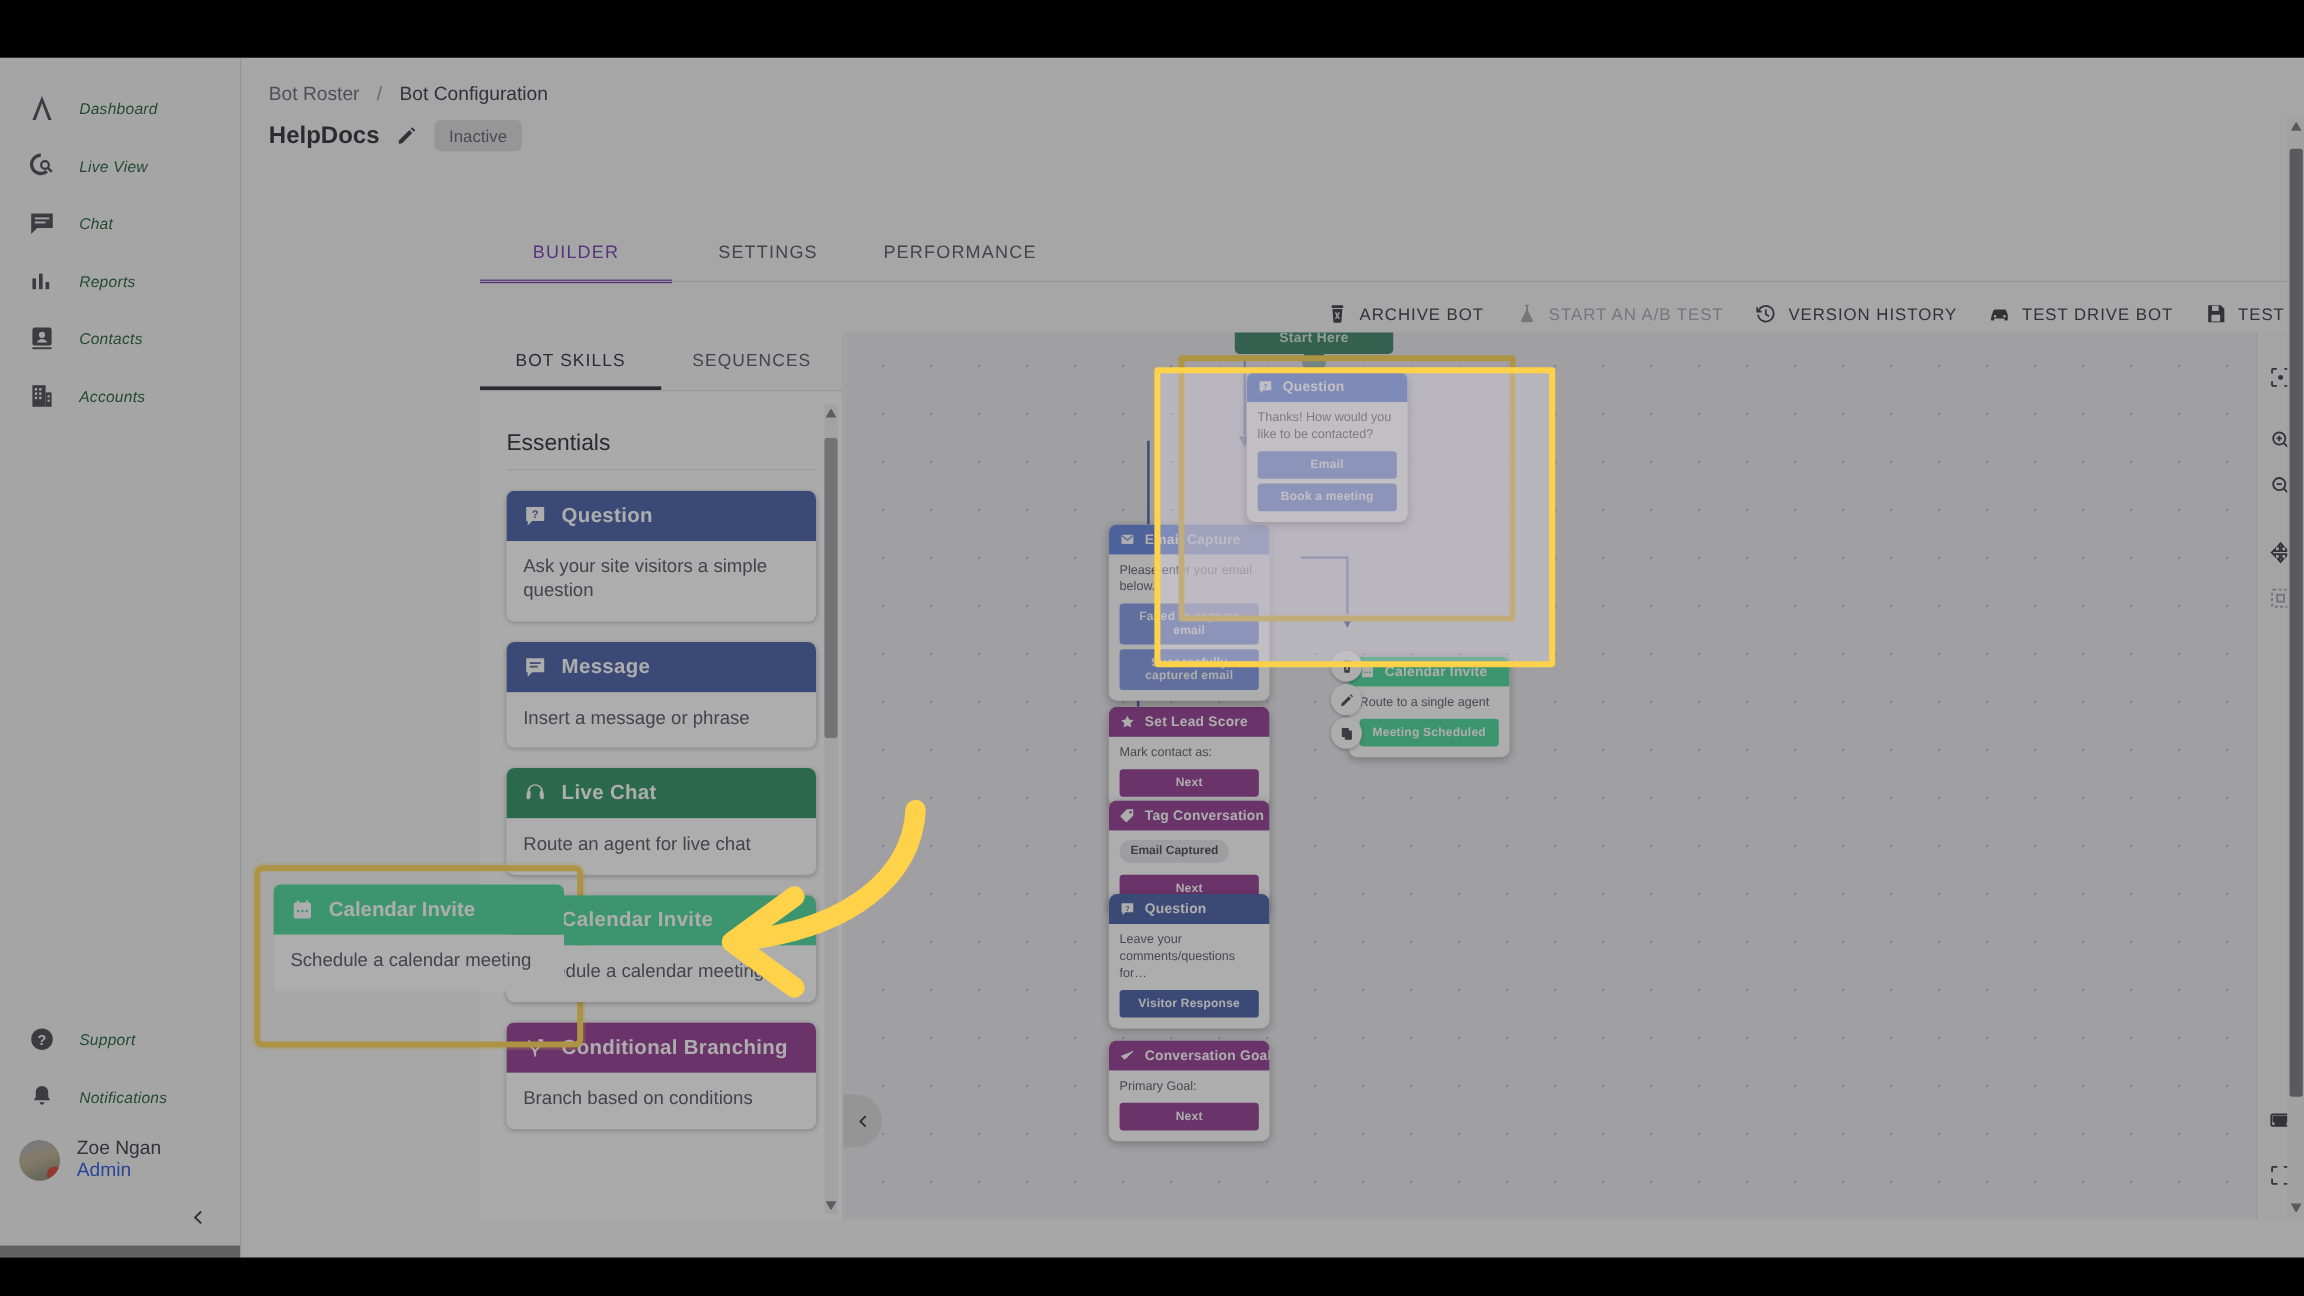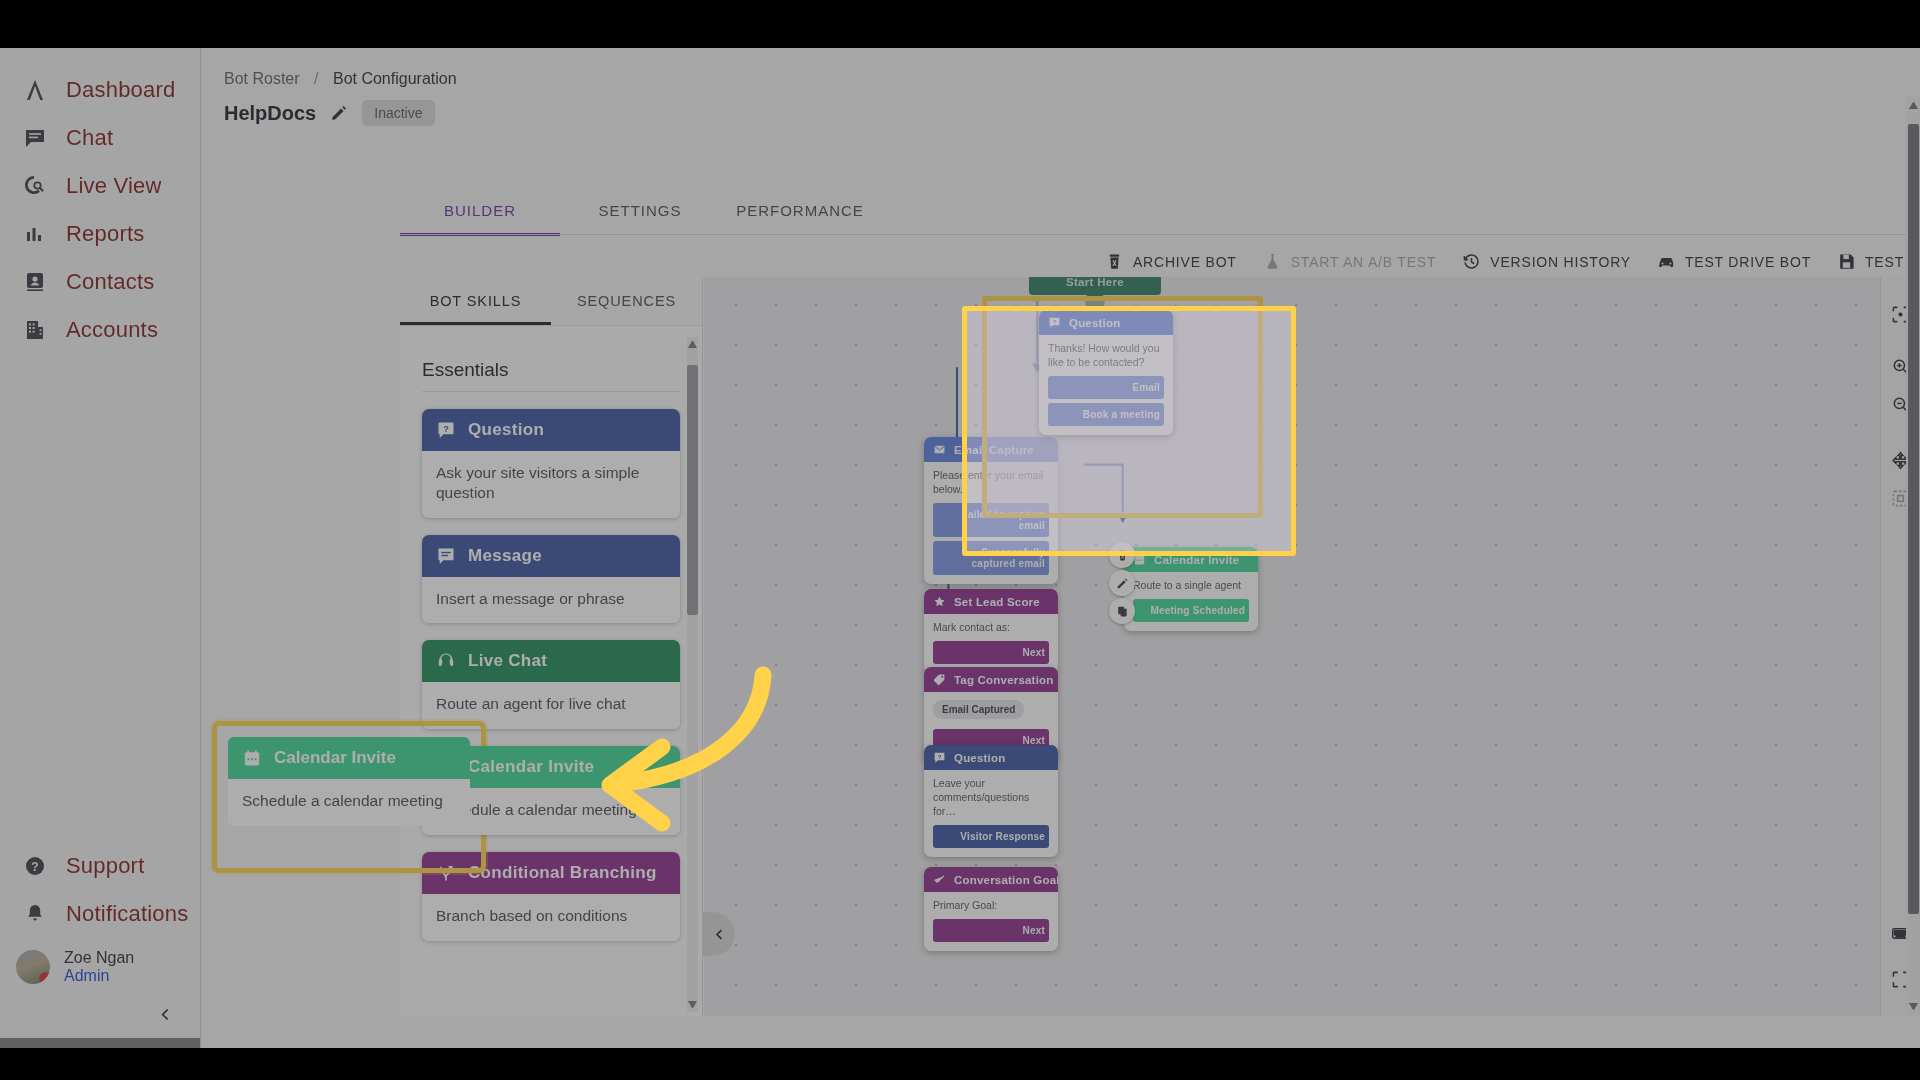--- a/index.html
+++ b/index.html
@@ -11,21 +11,21 @@
   #app { position:absolute; inset:0; background:#7d7d7d; }
   .veil { position:absolute; inset:0; background:rgba(60,60,60,0.42); pointer-events:none; z-index:60; }
 
   
   #leftnav {
     position:absolute; left:0; top:48px; width:200px; height:990px;
     background:#f2f2f2; display:flex; flex-direction:column;
   }
   .nav-top { padding-top:18px; }
   .nav-item { display:flex; align-items:center; height:48px; padding-left:22px; gap:18px; cursor:pointer; }
-  .nav-item .lbl { font-size:22px; color:#7f1d1d; letter-spacing:.2px; }
+  .nav-item .lbl { font-size:13px; color:#14532d; letter-spacing:.2px;font-style:italic; }
   .nav-ico { width:26px; height:26px; display:flex; align-items:center; justify-content:center; color:#3c3c46; }
   .nav-ico svg { width:24px; height:24px; fill:#3c3c46; }
   .nav-spacer { flex:1; }
   .nav-bottom { padding-bottom:6px; }
   .user-row { display:flex; align-items:center; height:58px; padding-left:16px; gap:14px; }
   .avatar { width:34px; height:34px; border-radius:50%; position:relative; overflow:hidden;
             background:linear-gradient(160deg,#9aa6b5 0%,#b9a98a 45%,#6d7a63 100%); }
   .avatar .dot { position:absolute; right:-2px; bottom:-1px; width:13px; height:13px; border-radius:50%; background:#d0342c; }
   .user-name { font-size:16px; color:#2b2b35; line-height:1.15; }
   .user-role { font-size:16px; color:#1d4ed8; line-height:1.15; }
@@ -106,21 +106,21 @@
   #canvas .dots { position:absolute; inset:0;
      background-image:radial-gradient(#b6b6bd 1.2px, transparent 1.3px);
      background-size:40px 40px; background-position:12px 8px; }
 
   .node { position:absolute; border-radius:7px; box-shadow:0 2px 7px rgba(0,0,0,.3); background:#fff; overflow:hidden; width:133px; }
   .n-head { display:flex; align-items:center; gap:8px; padding:6px 9px; }
   .n-head .t { color:#fff; font-size:11.5px; font-weight:bold; letter-spacing:.2px; white-space:nowrap; }
   .n-head svg { width:13px; height:13px; fill:#fff; flex:none; }
   .n-body { padding:7px 9px 9px; }
   .n-txt { font-size:10.5px; color:#55555e; line-height:1.32; margin-bottom:6px; }
-  .n-btn { border-radius:3px; text-align:right; color:#fff; font-size:10px; font-weight:bold; padding:6px 4px; margin-top:4px; letter-spacing:.2px; }
+  .n-btn { border-radius:3px; text-align:center; color:#fff; font-size:10px; font-weight:bold; padding:6px 4px; margin-top:4px; letter-spacing:.2px; }
   .n-tag { display:inline-block; background:#e6e6e9; color:#3c3c46; font-size:10px; font-weight:bold; border-radius:9px; padding:4px 9px; margin-bottom:6px; }
 
   .blue   .n-head { background:#5b7ce0; } .blue   .n-btn { background:#7d95e6; }
   .dblue  .n-head { background:#3c54a0; } .dblue  .n-btn { background:#3c54a0; }
   .purple .n-head { background:#8c2d8c; } .purple .n-btn { background:#8c2d8c; }
   .green  .n-head { background:#3fd696; } .green  .n-btn { background:#3fd696; }
 
   .start-pill { position:absolute; background:#2f7a5e; color:#cfe6da; font-size:11.5px; font-weight:bold;
       border-radius:4px; padding:7px 0; width:132px; text-align:center; letter-spacing:.3px; }
   .start-dot { position:absolute; width:20px; height:20px; border-radius:50%; background:#2f7a5e; }
@@ -171,37 +171,37 @@
           <svg viewBox="0 0 24 24">
               <path d="M12 2 L20 22 L17.2 22 L12 8 L6.8 22 L4 22 Z"></path>
             </svg>
         </span>
         <span class="lbl">Dashboard</span>
       </div>
 
       <div class="nav-item">
         <span class="nav-ico">
           <svg viewBox="0 0 24 24">
+              <path d="M11 2a9 9 0 1 0 6 15.7l-2-2A6.2 6.2 0 1 1 11 4.8V2z"></path>
+              <circle cx="14.5" cy="11.5" r="3.2" fill="none" stroke="#3c3c46" stroke-width="1.8"></circle>
+              <path d="M16.8 13.8l3.4 3.4" stroke="#3c3c46" stroke-width="2"></path>
+            </svg>
+        </span>
+        <span class="lbl">Live View</span>
+      </div>
+
+      <div class="nav-item">
+        <span class="nav-ico">
+          <svg viewBox="0 0 24 24">
               <path d="M3 4h18v12H8l-5 5z"></path>
               <rect x="6" y="7.2" width="12" height="1.6" fill="#f2f2f2"></rect>
               <rect x="6" y="10.6" width="9" height="1.6" fill="#f2f2f2"></rect>
             </svg>
         </span>
         <span class="lbl">Chat</span>
-      </div>
-
-      <div class="nav-item">
-        <span class="nav-ico">
-          <svg viewBox="0 0 24 24">
-              <path d="M11 2a9 9 0 1 0 6 15.7l-2-2A6.2 6.2 0 1 1 11 4.8V2z"></path>
-              <circle cx="14.5" cy="11.5" r="3.2" fill="none" stroke="#3c3c46" stroke-width="1.8"></circle>
-              <path d="M16.8 13.8l3.4 3.4" stroke="#3c3c46" stroke-width="2"></path>
-            </svg>
-        </span>
-        <span class="lbl">Live View</span>
       </div>
 
 
       <div class="nav-item">
         <span class="nav-ico">
           <svg viewBox="0 0 24 24">
               <rect x="4" y="10" width="3" height="9"></rect>
               <rect x="9.5" y="6" width="3" height="13"></rect>
               <rect x="15" y="13" width="3" height="6"></rect>
             </svg>

